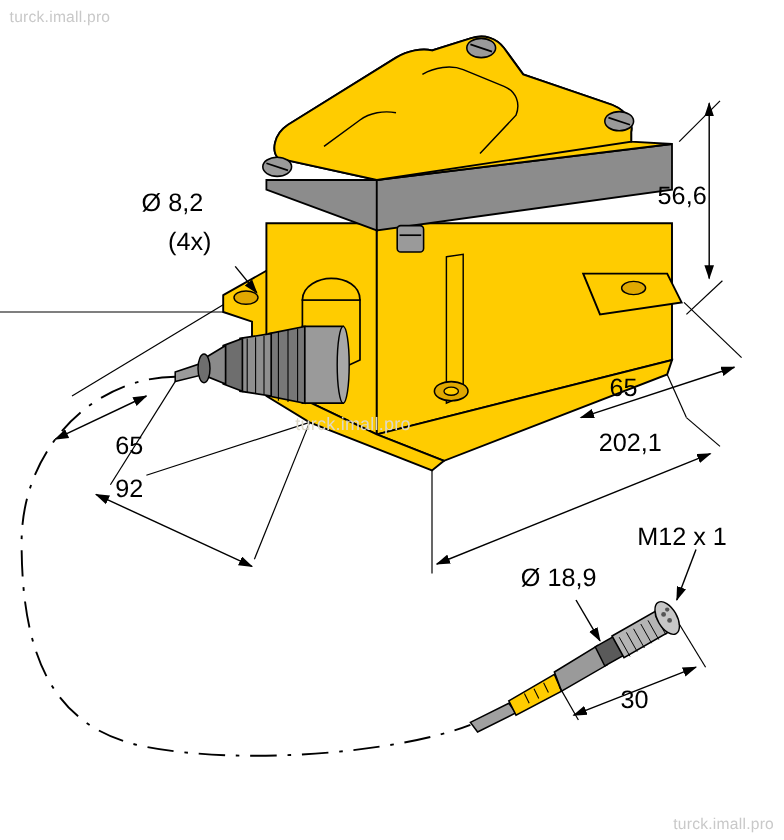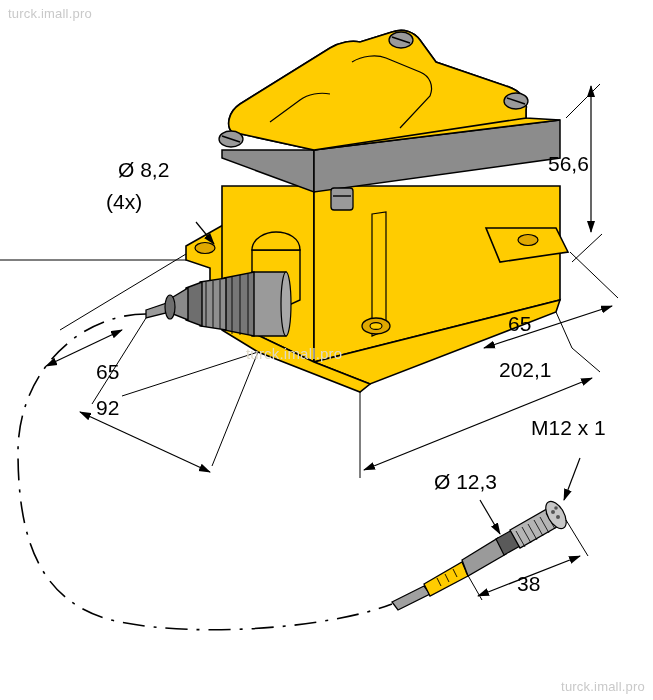--- a/index.html
+++ b/index.html
@@ -223,23 +223,23 @@
 
       <line x1="466" y1="572" x2="482" y2="600" stroke-width="1"></line>
       <line x1="566" y1="520" x2="588" y2="556" stroke-width="1"></line>
       <line x1="478" y1="596" x2="580" y2="556" stroke-width="1.2" marker-start="url(#arrStart)" marker-end="url(#arrEnd)"></line>
     </g>
   </svg>
 
   <span class="wm wm-mid">turck.imall.pro</span>
 
   <span class="dim" style="left:118px; top:158px;">Ø 8,2</span>
-  <span class="dim" style="left:106px; top:190px;text-align:right;">(4x)</span>
+  <span class="dim" style="left:140px; top:190px;text-align:right;">(4x)</span>
   <span class="dim" style="left:548px; top:152px;text-align:center;">56,6</span>
   <span class="dim" style="left:508px; top:312px;">65</span>
   <span class="dim" style="left:499px; top:358px;">202,1</span>
   <span class="dim" style="left:96px; top:360px;">65</span>
   <span class="dim" style="left:96px; top:396px;">92</span>
-  <span class="dim" style="left:531px; top:416px;">M12 x 1</span>
-  <span class="dim" style="left:434px; top:470px;">Ø 12,3</span>
-  <span class="dim" style="left:517px; top:572px;">38</span>
+  <span class="dim" style="left:531px; top:436px;">M12 x 1</span>
+  <span class="dim" style="left:434px; top:470px;">Ø 18,9</span>
+  <span class="dim" style="left:517px; top:572px;">30</span>
 
 </div>
 
 </body></html>

